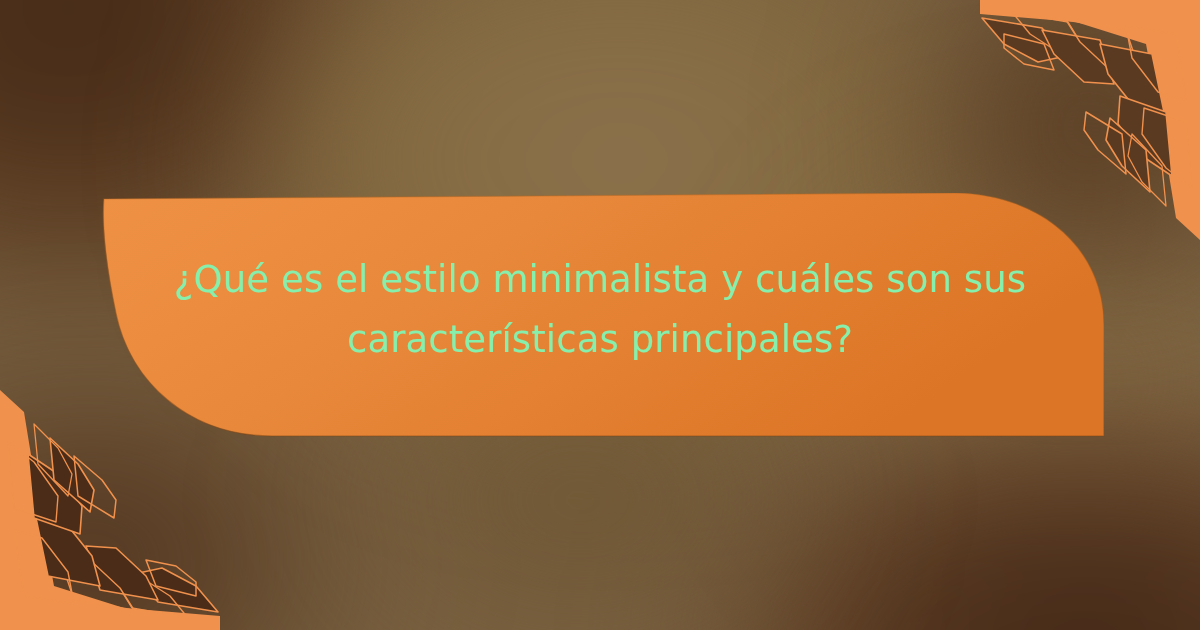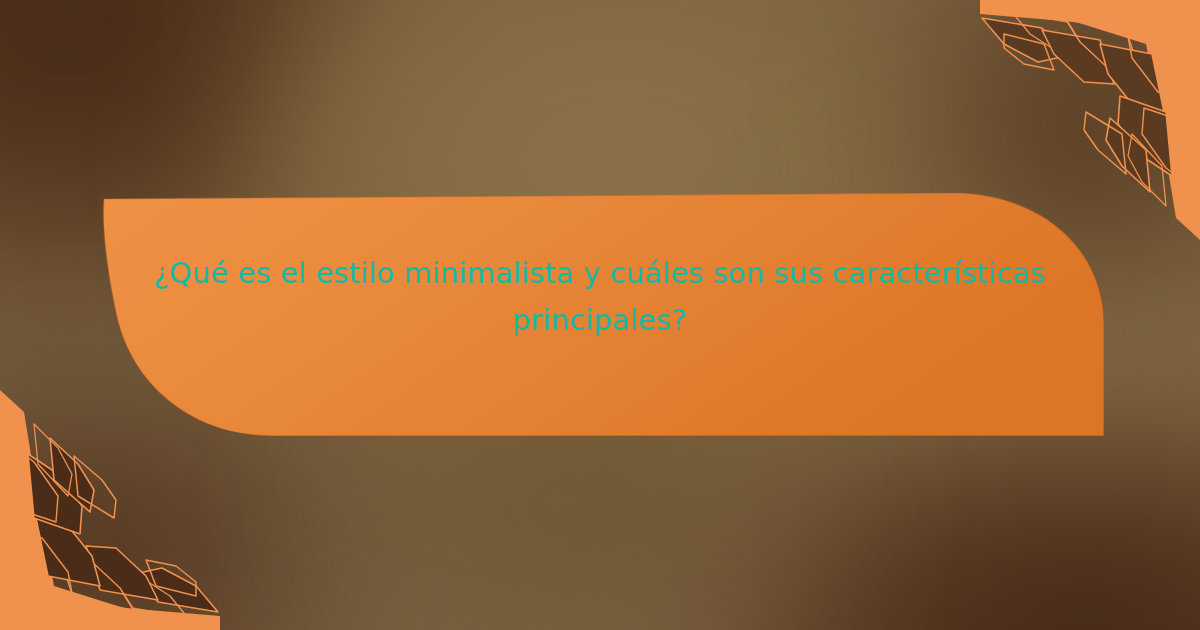--- a/index.html
+++ b/index.html
@@ -89,22 +89,22 @@
     height: 247px;
   }
   .banner-wrap svg { display: block; width: 100%; height: 100%; }
 
   .banner-text {
     position: absolute;
     left: 150px;
     top: 250px;
     width: 900px;
     text-align: center;
-    color: #14b8a6;
-    font-size: 29px;
+    color: #86efac;
+    font-size: 37px;
     line-height: 1.62;
     font-weight: 400;
     letter-spacing: 0.1px;
     white-space: pre-line;
   }
 </style>
 </head>
 <body>
 
 <div class="canvas">

